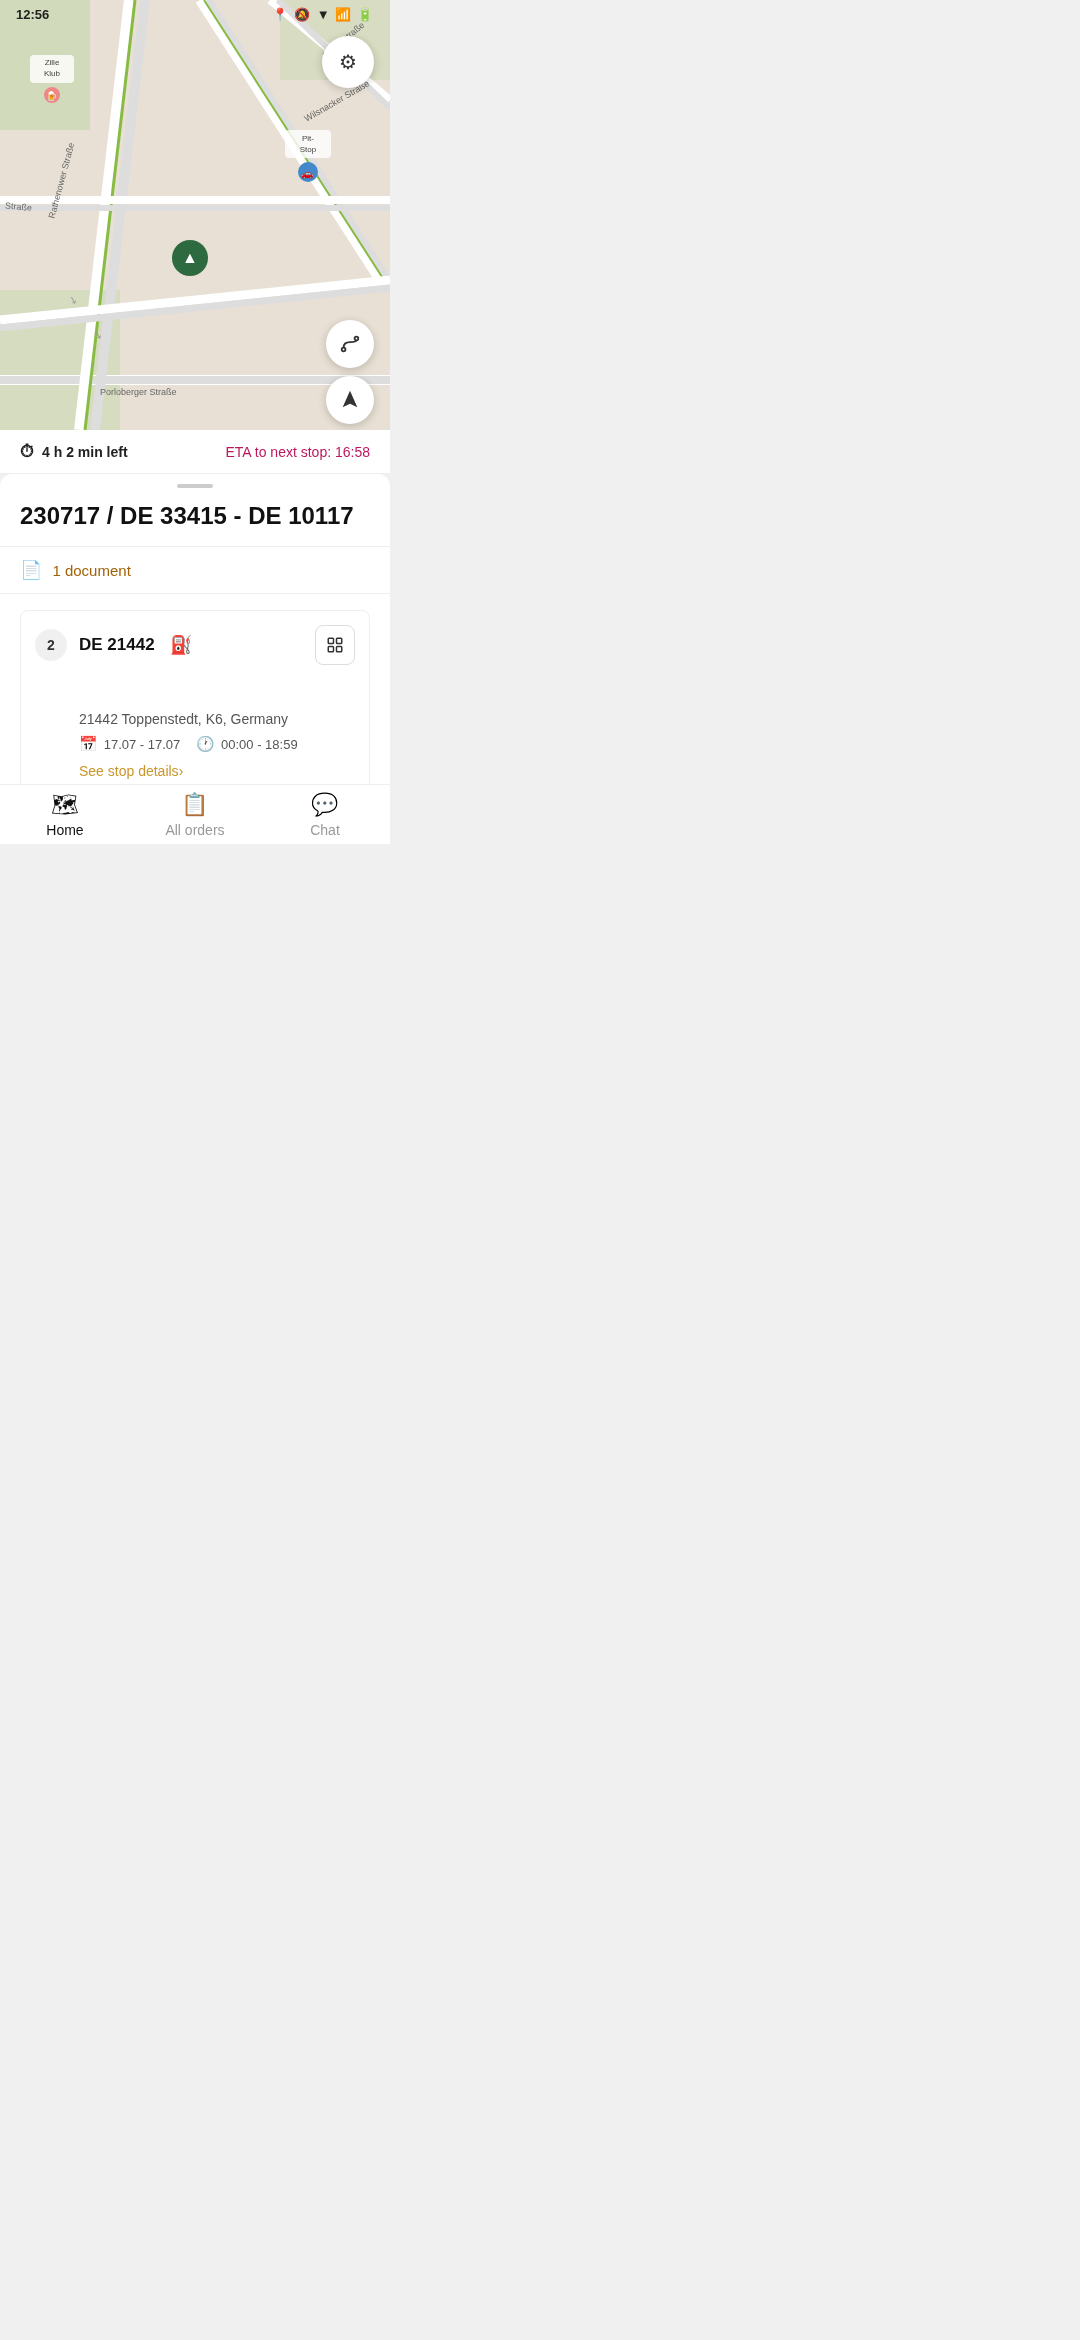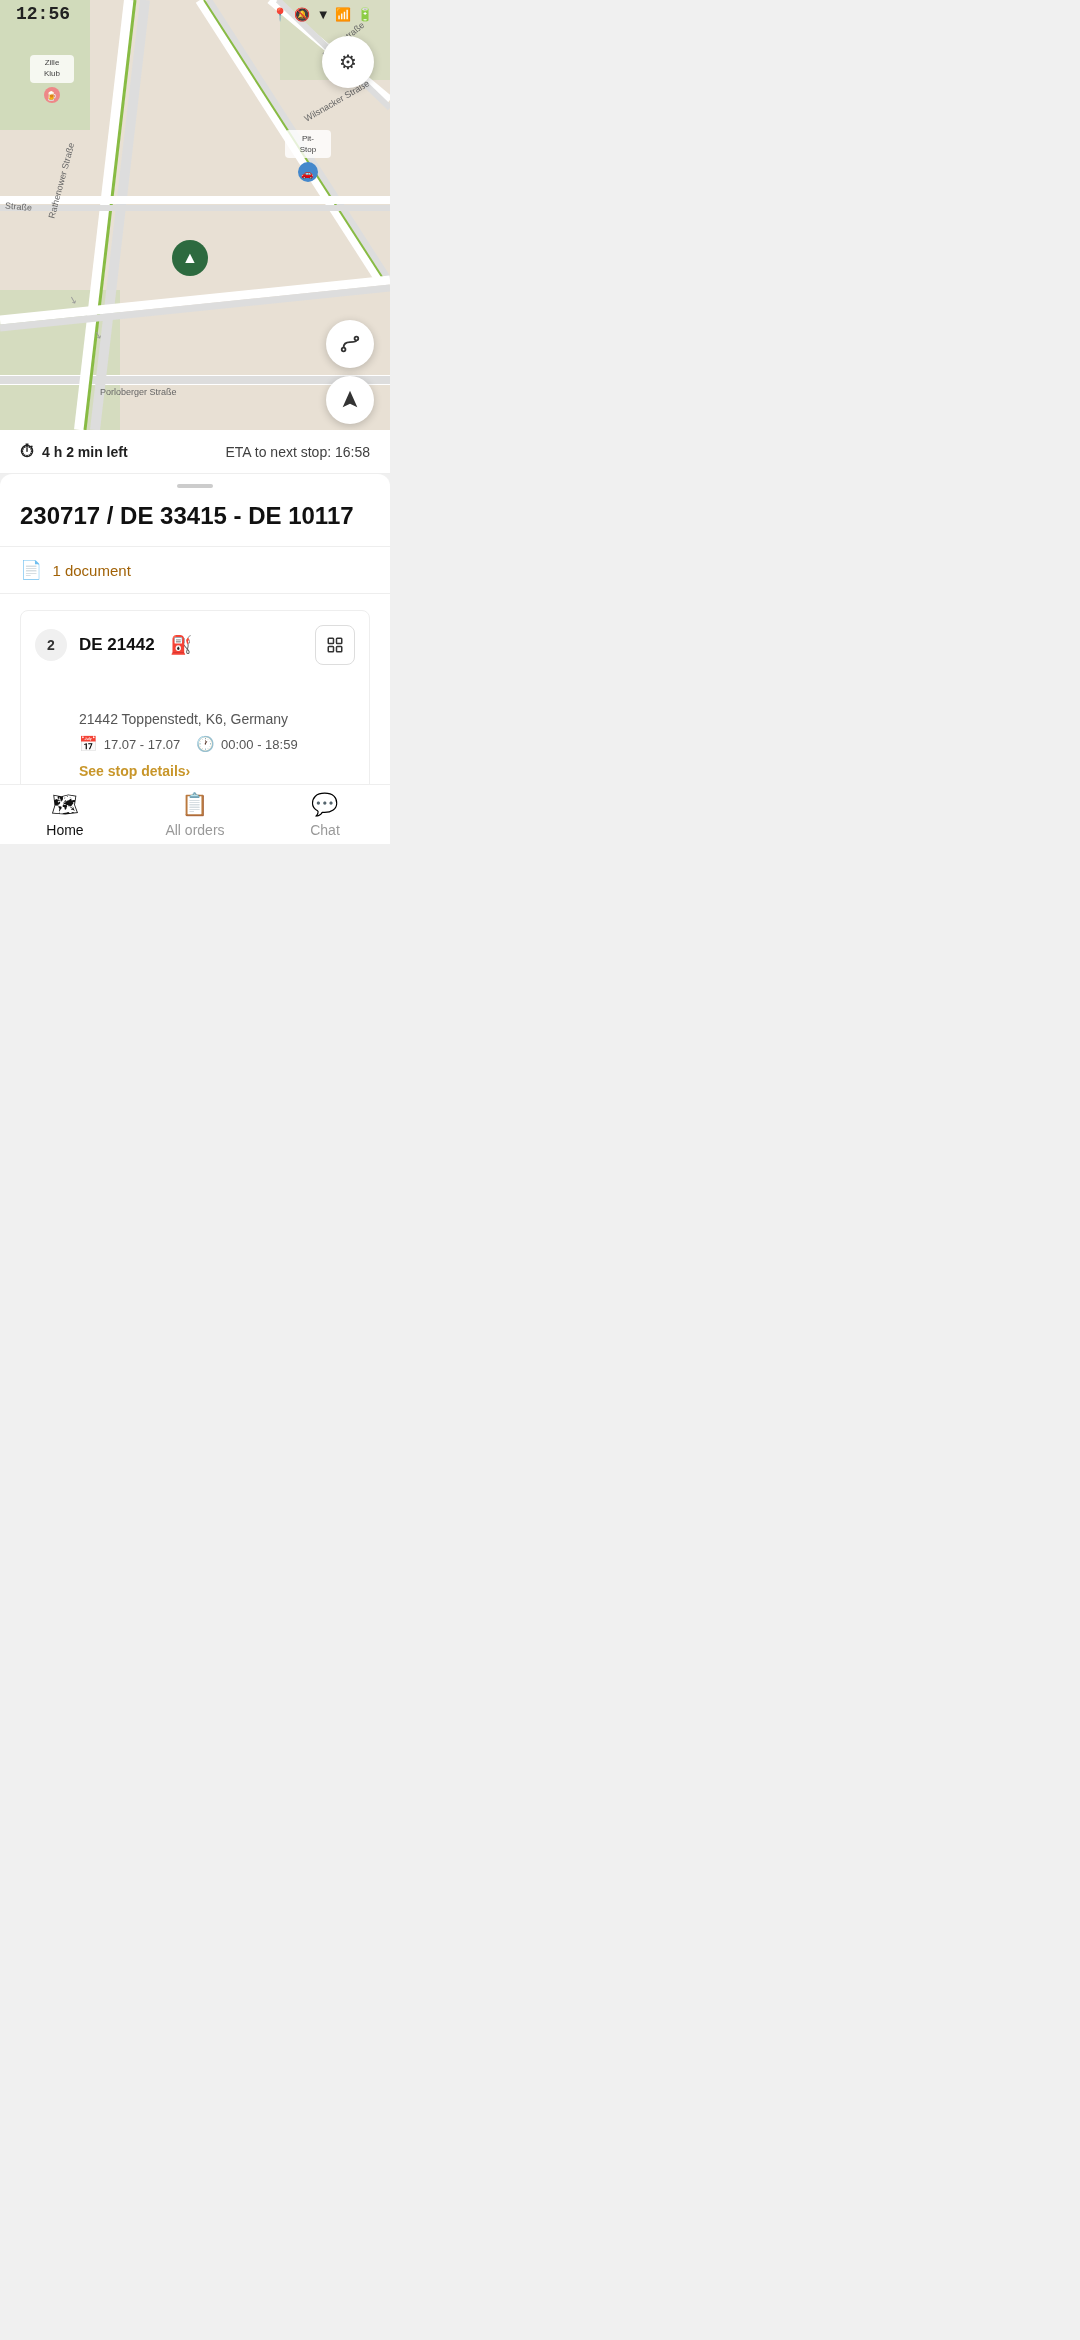--- a/index.html
+++ b/index.html
@@ -19,24 +19,23 @@
       position: absolute;
       top: 0; left: 0; right: 0;
       height: 28px;
       display: flex;
       align-items: center;
       justify-content: space-between;
       padding: 0 16px;
       z-index: 100;
     }
     .status-time {
-      font-size: 18px;
+      font-size: 13px;
       font-weight: 600;
       color: #222;
-      font-family: Liberation Mono, monospace;
     }
     .status-icons {
       display: flex;
       align-items: center;
       gap: 6px;
     }
     .status-icons span {
       font-size: 13px;
       color: #222;
     }
@@ -140,21 +139,21 @@
       gap: 8px;
       font-size: 14px;
       font-weight: 600;
       color: #222;
     }
     .eta-left .timer-icon {
       font-size: 18px;
     }
     .eta-right {
       font-size: 14px;
-      color: #404040;
+      color: #be185d;
     }
 
     
     .bottom-sheet {
       position: absolute;
       top: 474px;
       left: 0; right: 0;
       bottom: 60px;
       background: white;
       border-radius: 12px 12px 0 0;
@@ -278,21 +277,21 @@
 
     .stop-time-icon {
       font-size: 15px;
     }
 
     .see-details-link {
       display: flex;
       align-items: center;
       padding: 10px 14px 14px 58px;
       font-size: 14px;
-      font-weight: 700;
+      font-weight: 400;
       color: #c8962a;
       cursor: pointer;
       text-decoration: none;
       text-align: right;
     }
 
     
     .arrive-btn {
       margin: 4px 20px 0;
       background: #f5b523;

